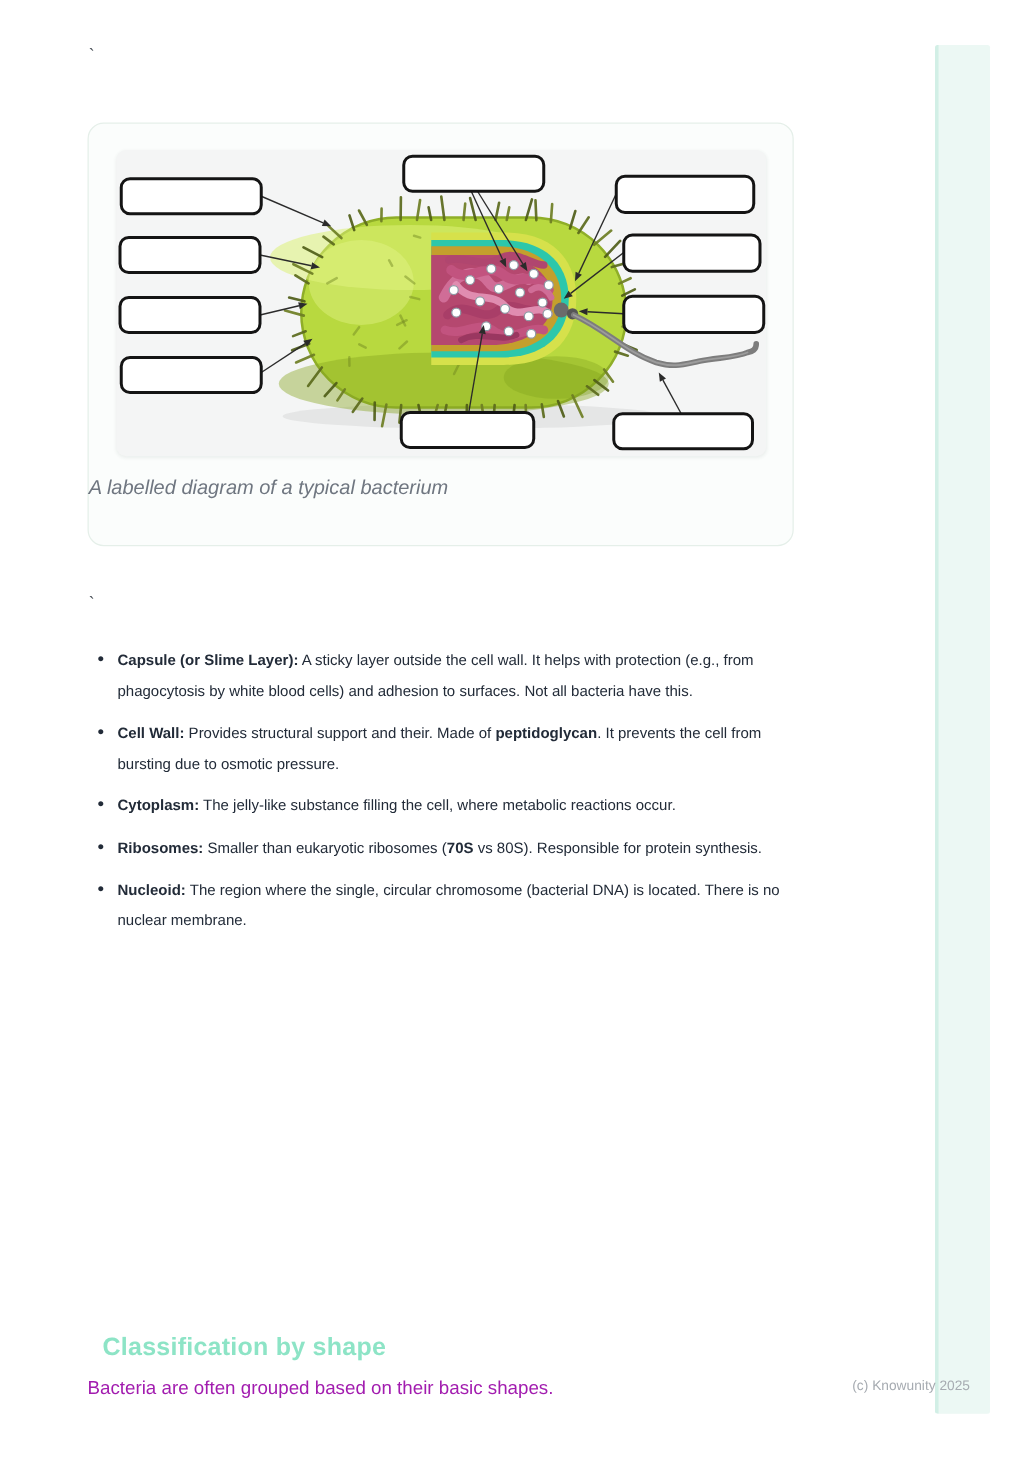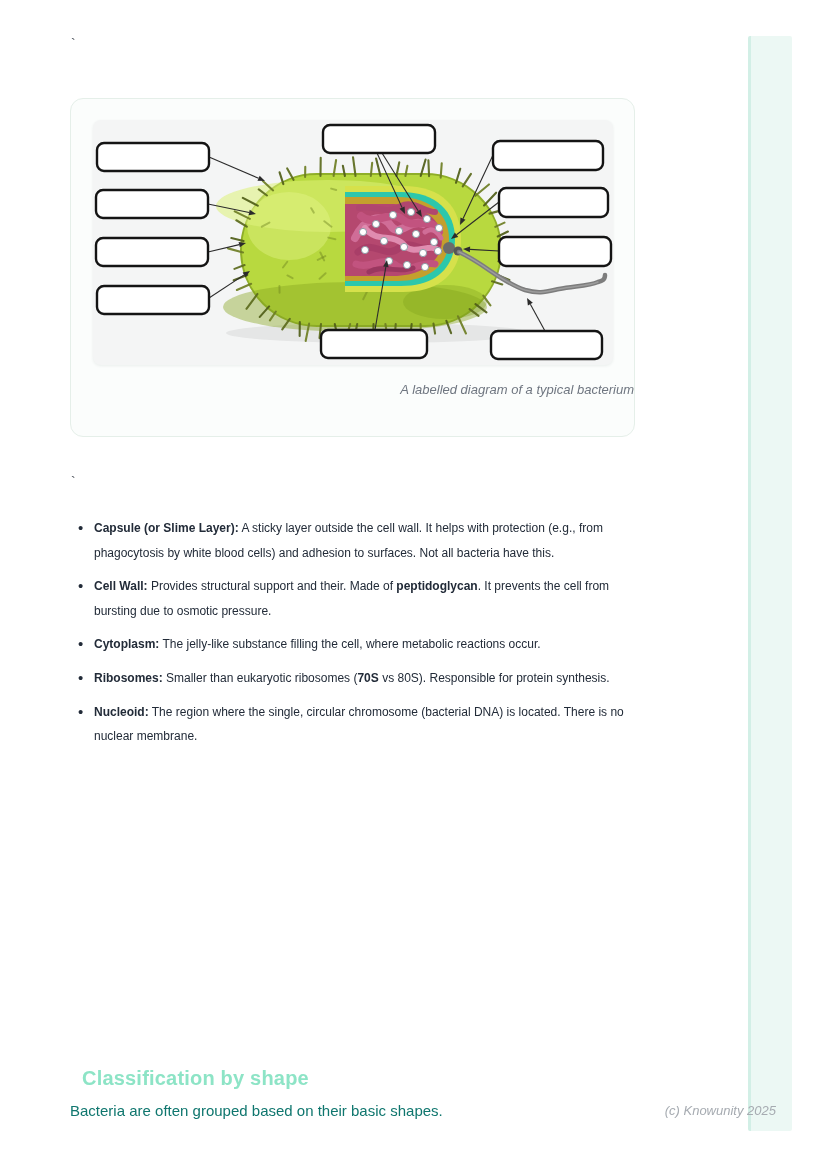--- a/index.html
+++ b/index.html
@@ -18,22 +18,22 @@
     background:#fbfdfc;border:1px solid #e5efe9;border-radius:13px;
     box-sizing:border-box;
   }
   .diagram-panel{
     position:absolute;left:22px;top:21px;width:520px;height:245px;
     background:#f4f5f5;border-radius:8px;
     box-shadow:0 1px 3px rgba(40,60,50,0.08);
   }
   .diagram-panel svg{position:absolute;left:0;top:0;}
   .caption{
-    position:absolute;left:0;right:0;top:283px;text-align:right;
-    font-style:italic;font-size:13px;color:#6f7680;
+    position:absolute;left:0;right:0;top:283px;text-align:left;
+    font-style:italic;font-size:16px;color:#6f7680;
   }
 
   .bullets{
     position:absolute;left:70px;top:516px;width:564px;
     margin:0;padding:0;list-style:none;
   }
   .bullets li{
     position:relative;padding-left:24px;
     font-size:12px;line-height:24.6px;margin-bottom:9px;
   }
@@ -42,31 +42,31 @@
     font-size:15px;color:#222b38;
   }
   .bullets strong{font-weight:bold;}
 
   .section-heading{
     position:absolute;left:70px;top:1055px;margin:12px;
     font-size:20px;font-weight:bold;color:#8de4c6;letter-spacing:0.2px;
   }
   .intro-paragraph{
     position:absolute;left:70px;top:1099px;margin:0;
-    font-size:15px;line-height:24px;color:#0f766e;
+    font-size:15px;line-height:24px;color:#a21caf;
   }
 
   .side-bar{
     position:absolute;left:748px;top:36px;width:44px;height:1095px;
     background:#ecf8f4;border-left:3px solid #d2efe6;
     box-sizing:border-box;border-radius:2px;
   }
   .watermark{
     position:absolute;right:52px;top:1103px;
-    font-size:13px;color:#a6abb1;z-index:5;white-space:nowrap;font-style:italic;
+    font-size:11px;color:#a6abb1;z-index:5;white-space:nowrap;
   }
 </style>
 </head>
 <body>
 
 <span class="stray stray-top">`</span>
 
 <section class="figure-card">
   <div class="diagram-panel">
     <svg id="bact-svg" width="520" height="245" viewBox="0 0 520 245">

